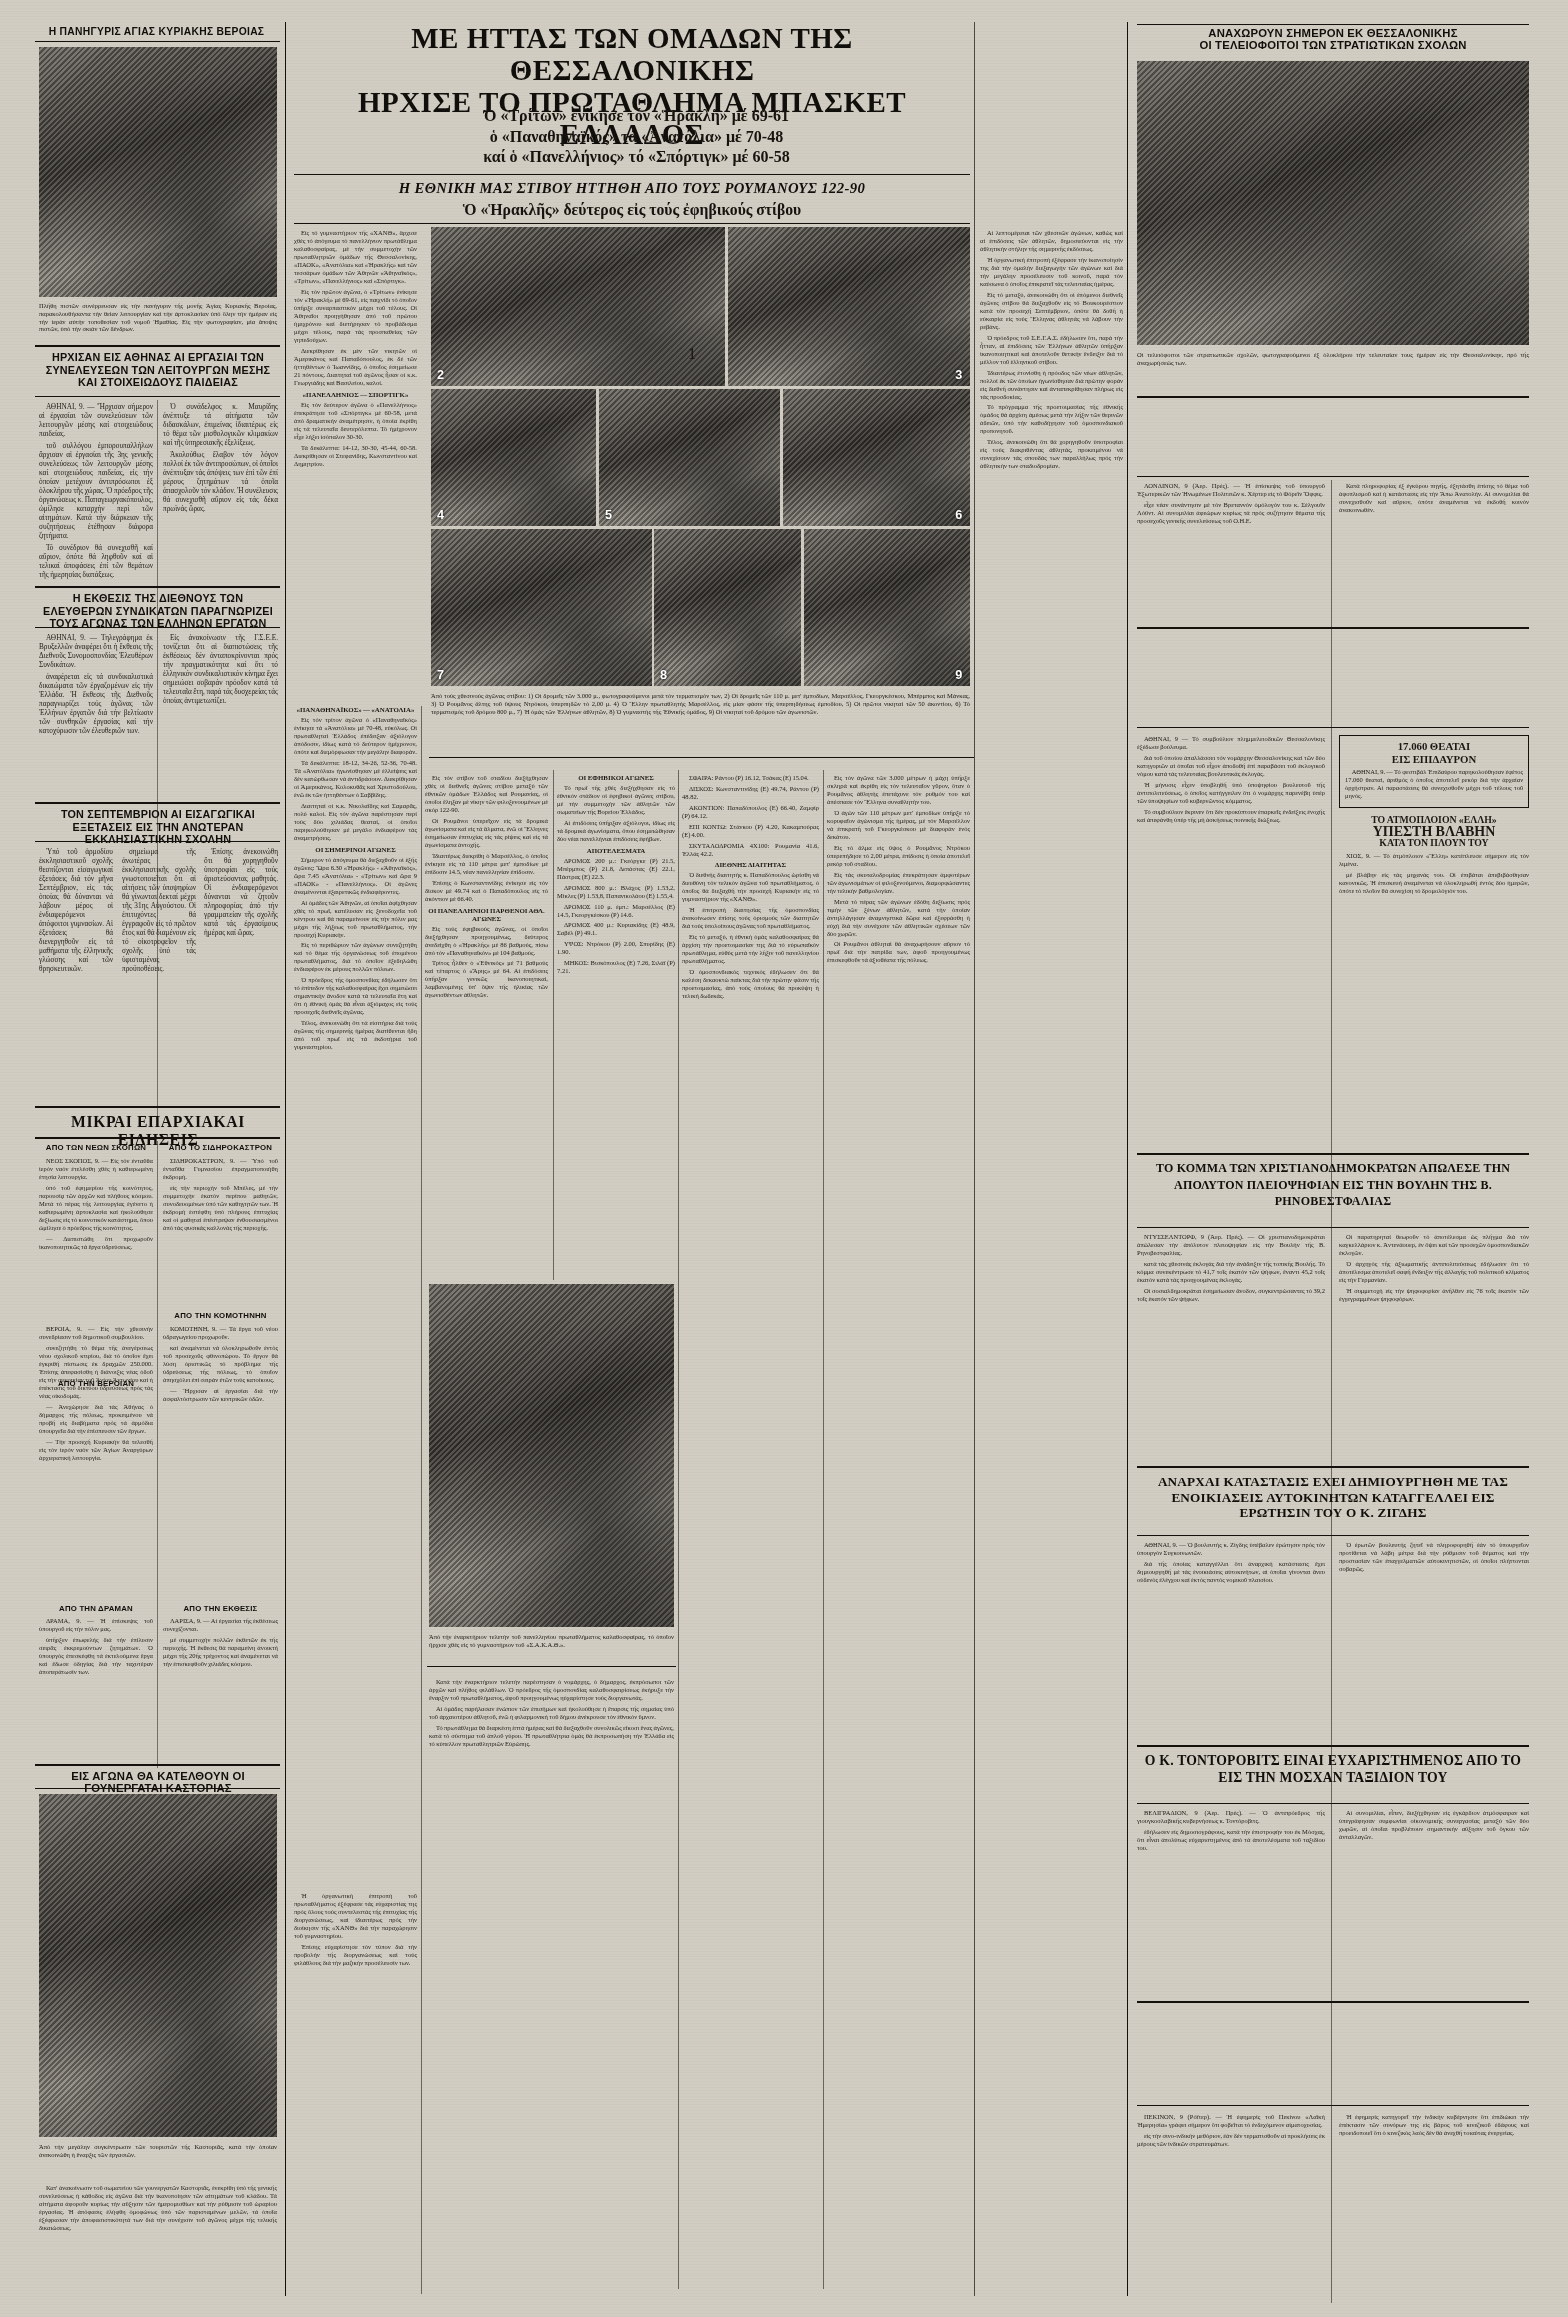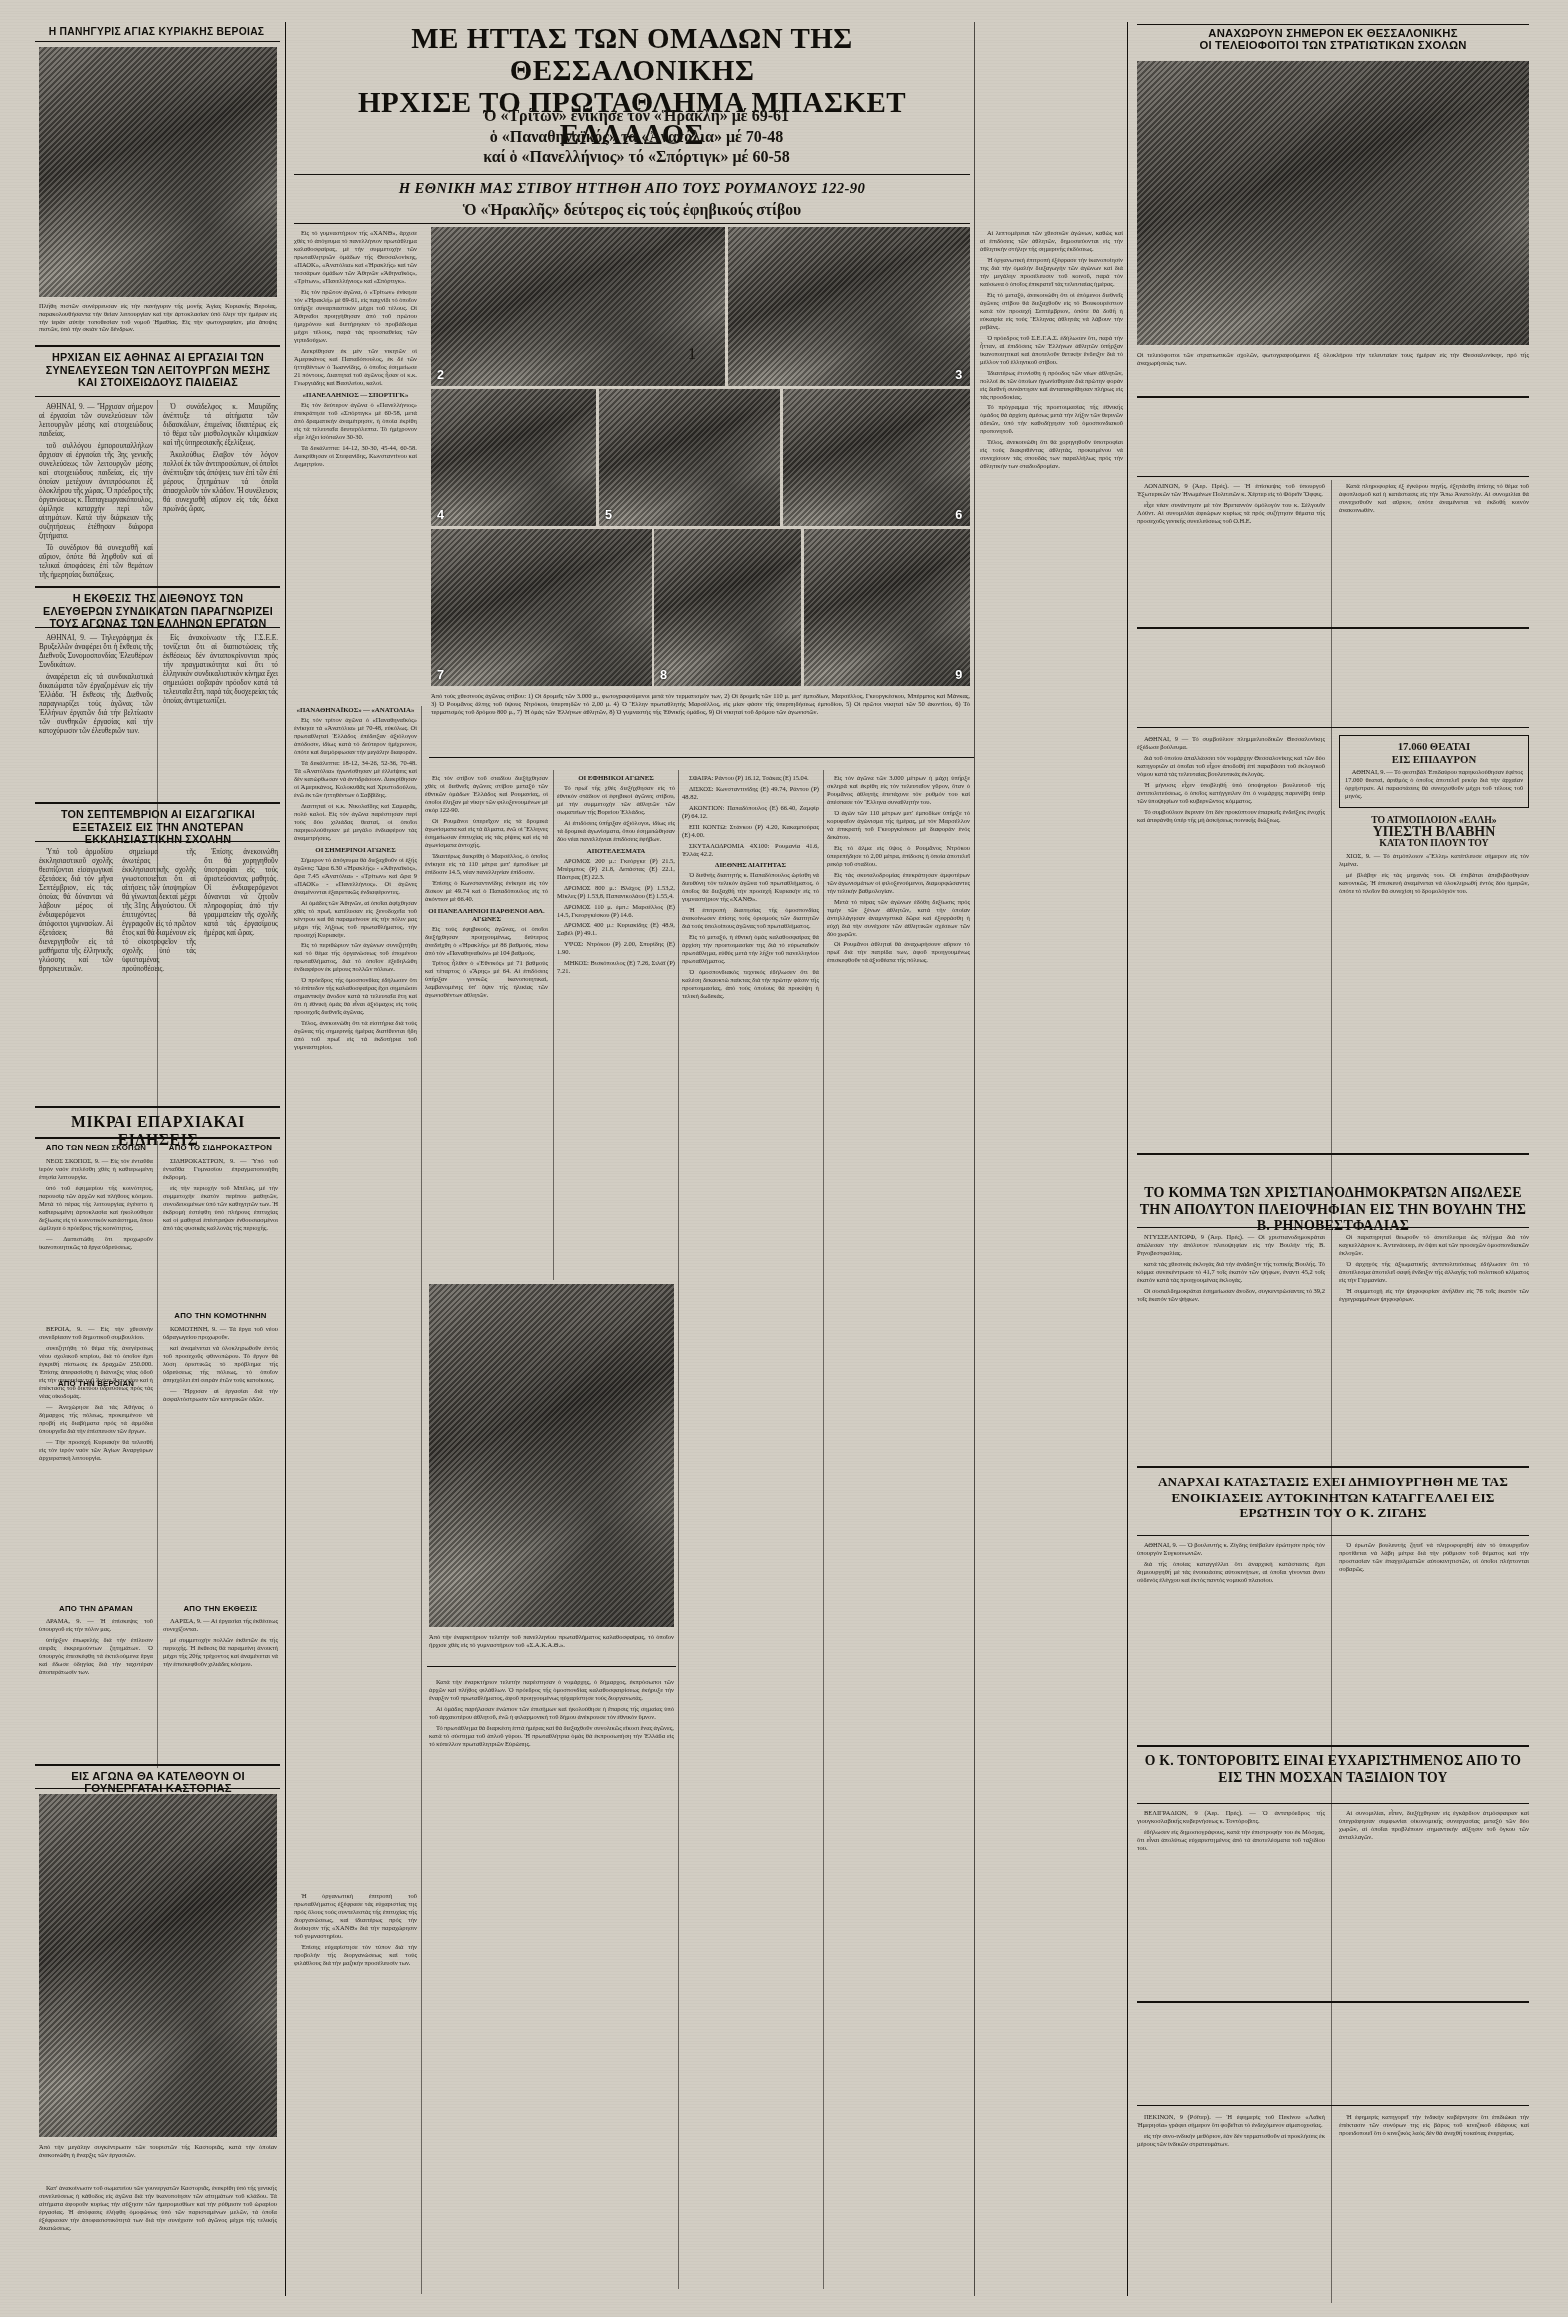--- a/index.html
+++ b/index.html
@@ -355,21 +355,21 @@
     </div>
     <div class="center b" style="font-size:9.8px;line-height:11.8px;margin-top:5.9px;">ΤΟ ΑΤΜΟΠΛΟΙΟΝ «ΕΛΛΗ»</div>
     <div class="center b" style="font-size:14px;line-height:11.8px;font-family:Liberation Serif, serif;">ΥΠΕΣΤΗ ΒΛΑΒΗΝ</div>
     <div class="center b" style="font-size:9.8px;line-height:11.8px;">ΚΑΤΑ ΤΟΝ ΠΛΟΥΝ ΤΟΥ</div>
     <p style="margin-top:2.9px;">ΧΙΟΣ, 9. — Τό ἀτμόπλοιον «Ἕλλη» κατέπλευσε σήμερον εἰς τόν λιμένα.</p>
     <p>μέ βλάβην εἰς τάς μηχανάς του. Οἱ ἐπιβάται ἀπεβιβάσθησαν κανονικῶς. Ἡ ἐπισκευή ἀναμένεται νά ὁλοκληρωθῆ ἐντός δύο ἡμερῶν, ὁπότε τό πλοῖον θά συνεχίση τό δρομολόγιόν του.</p>
   </div>
   <div class="abs rule2" style="left:1137px;top:1153px;width:392px;"></div>
 
   <div class="abs center" style="left:1137px;top:1160px;width:392px;">
-    <div class="hdr" style="font-size:14px;line-height:16.7px;margin-top:25px;">ΤΟ ΚΟΜΜΑ ΤΩΝ ΧΡΙΣΤΙΑΝΟΔΗΜΟΚΡΑΤΩΝ ΑΠΩΛΕΣΕ ΤΗΝ ΑΠΟΛΥΤΟΝ ΠΛΕΙΟΨΗΦΙΑΝ ΕΙΣ ΤΗΝ ΒΟΥΛΗΝ ΤΗΣ Β. ΡΗΝΟΒΕΣΤΦΑΛΙΑΣ</div>
+    <div class="hdr" style="font-size:12px;line-height:16.7px;">ΤΟ ΚΟΜΜΑ ΤΩΝ ΧΡΙΣΤΙΑΝΟΔΗΜΟΚΡΑΤΩΝ ΑΠΩΛΕΣΕ ΤΗΝ ΑΠΟΛΥΤΟΝ ΠΛΕΙΟΨΗΦΙΑΝ ΕΙΣ ΤΗΝ ΒΟΥΛΗΝ ΤΗΣ Β. ΡΗΝΟΒΕΣΤΦΑΛΙΑΣ</div>
   </div>
   <div class="abs rule" style="left:1137px;top:1227px;width:392px;"></div>
   <div class="abs col-text tiny" style="left:1137px;top:1233px;width:188px;height:225px;overflow:hidden;">
     <p>ΝΤΥΣΣΕΛΝΤΟΡΦ, 9 (Ἀερ. Πρές). — Οἱ χριστιανοδημοκράται ἀπώλεσαν τήν ἀπόλυτον πλειοψηφίαν εἰς τήν Βουλήν τῆς Β. Ρηνοβεστφαλίας.</p>
     <p>κατά τάς χθεσινάς ἐκλογάς διά τήν ἀνάδειξιν τῆς τοπικῆς Βουλῆς. Τό κόμμα συνεκέντρωσε τό 41,7 τοῖς ἑκατόν τῶν ψήφων, ἔναντι 45,2 τοῖς ἑκατόν κατά τάς προηγουμένας ἐκλογάς.</p>
     <p>Οἱ σοσιαλδημοκράται ἐσημείωσαν ἄνοδον, συγκεντρώσαντες τό 39,2 τοῖς ἑκατόν τῶν ψήφων.</p>
   </div>
   <div class="abs col-text tiny" style="left:1339px;top:1233px;width:190px;height:225px;overflow:hidden;">
     <p>Οἱ παρατηρηταί θεωροῦν τό ἀποτέλεσμα ὡς πλῆγμα διά τόν καγκελλάριον κ. Ἀντενάουερ, ἐν ὄψει καί τῶν προσεχῶν ὁμοσπονδιακῶν ἐκλογῶν.</p>
     <p>Ὁ ἀρχηγός τῆς ἀξιωματικῆς ἀντιπολιτεύσεως ἐδήλωσεν ὅτι τό ἀποτέλεσμα ἀποτελεῖ σαφῆ ἔνδειξιν τῆς ἀλλαγῆς τοῦ πολιτικοῦ κλίματος εἰς τήν Γερμανίαν.</p>

